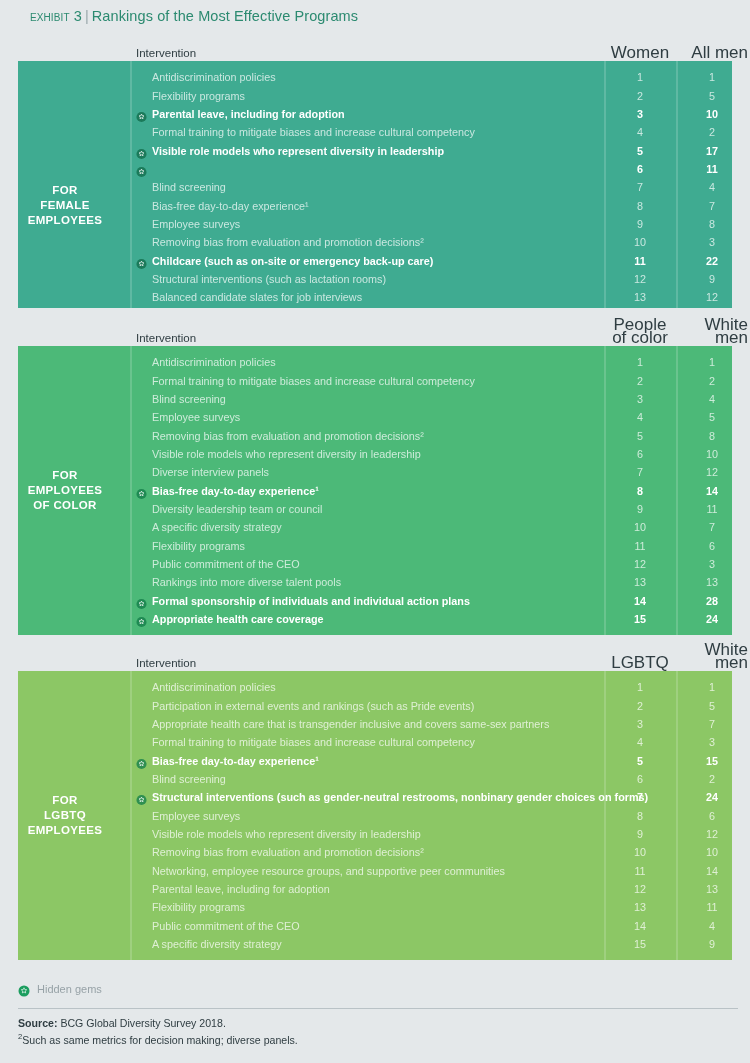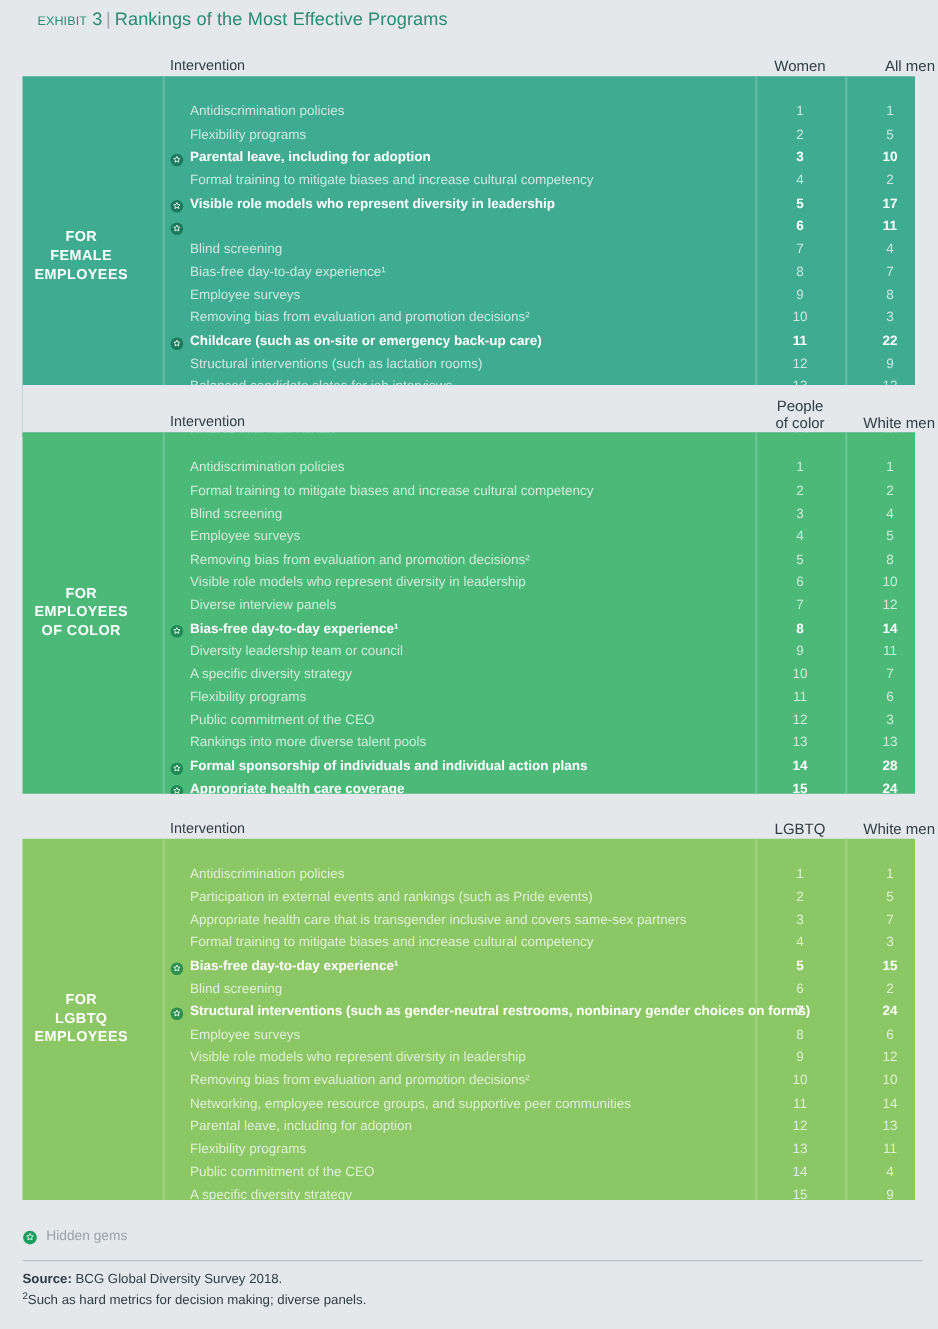--- a/index.html
+++ b/index.html
@@ -37,21 +37,21 @@
     position: relative;
     height: 26px;
     background: #e4e8ea;
   }
   .colhead .ch-int {
     position: absolute; left: 118px; bottom: 2px;
     font-size: 11.5px; color: #2f3d42;
   }
   .colhead .ch-a, .colhead .ch-b {
     position: absolute; bottom: 2px;
-    font-size: 12px; color: #2f3d42;
+    font-size: 17px; color: #2f3d42;
     text-align: center; line-height: 12.5px;
   }
   .colhead .ch-a { left: 586px; width: 72px; }
   .colhead .ch-b { left: 658px; width: 72px; text-align: right; }
   .colhead.tall { height: 38px; }
 
   .panel {
     position: relative;
     width: 714px;
     overflow: hidden;
@@ -70,21 +70,21 @@
   }
   .panel .divider {
     position: absolute; top: 0; bottom: 0;
     width: 2px;
     background: rgba(255,255,255,.17);
   }
   .panel .divider.d1 { left: 112px; }
   .panel .divider.d2 { left: 586px; }
   .panel .divider.d3 { left: 658px; }
 
-  .rows { position: absolute; left: 112px; top: 0; right: 0; bottom: 0; margin-top: 12px; }
+  .rows { position: absolute; left: 112px; top: 0; right: 0; bottom: 0; }
   .row {
     position: relative;
     height: 18.35px;
     display: flex;
     align-items: center;
   }
   .row .star {
     position: absolute;
     left: 6px; top: 50%;
     transform: translateY(-50%);
@@ -457,16 +457,16 @@
         <circle cx="12" cy="12" r="11" fill="#1b9d5f"></circle>
         <path d="M12 5.6l1.6 3.5 3.8.4-2.85 2.6.82 3.75L12 13.9l-3.37 1.95.82-3.75L6.6 9.5l3.8-.4z" fill="none" stroke="#ffffff" stroke-width="1.3" stroke-linejoin="round"></path>
       </svg>
     </span>
     <span class="lg-txt">Hidden gems</span>
   </div>
 
   <div class="footer" id="footer" style="top: 1008px;">
     <div class="hr"></div>
     <div><b>Source:</b><span> BCG Global Diversity Survey 2018.</span></div>
-    <div><sup>2</sup><span>Such as hard metrics for decision making; diverse panels.</span></div>
+    <div><sup>2</sup><span>Such as same metrics for decision making; diverse panels.</span></div>
   </div>
 
 </div>
 
 </body></html>

